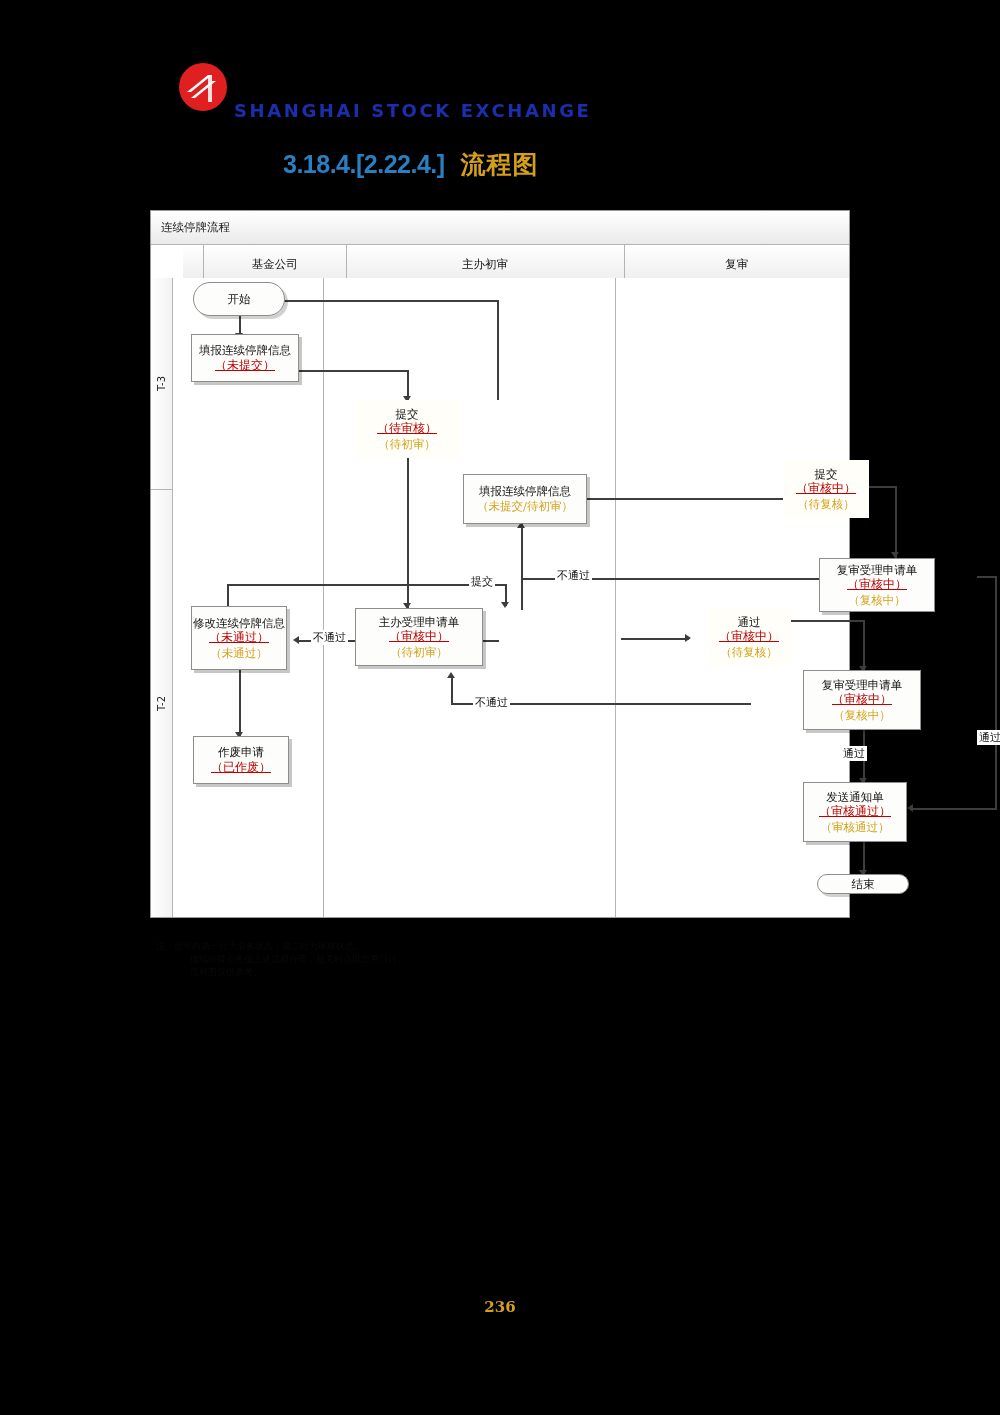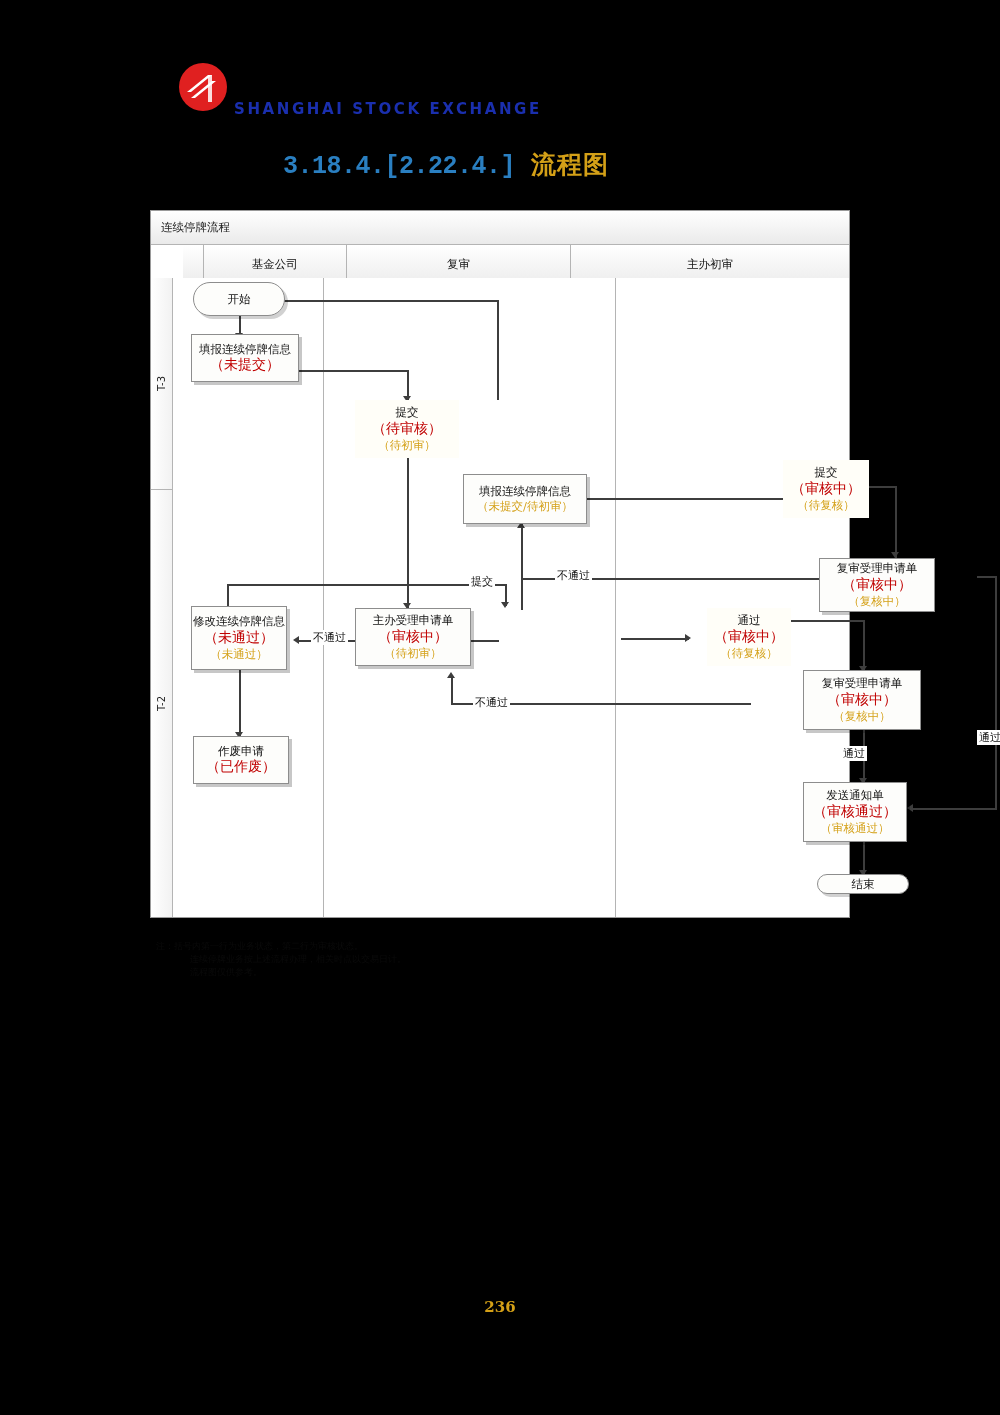--- a/index.html
+++ b/index.html
@@ -19,28 +19,28 @@
   .logo-cn {
     position:absolute; left:54px; top:-2px;
     font-family:"DejaVu Serif","Liberation Serif",serif;
     font-size:33px; font-weight:bold; color:#1a2fae;
     letter-spacing:3px; white-space:nowrap;
     font-style:italic;
   }
   .logo-en {
     position:absolute; left:56px; top:40px;
     font-family:"DejaVu Sans","Liberation Sans",sans-serif;
-    font-size:15px; font-weight:bold; color:#1a2fae;
+    font-size:18px; font-weight:bold; color:#1a2fae;
     letter-spacing:2.6px; white-space:nowrap;
   }
 
   
   .hd { position:absolute; white-space:nowrap; font-weight:bold; }
   .hd .num {
-    font-family:Liberation Mono, monospace;
+    font-family:Liberation Sans, sans-serif;
     font-size:25px; color:#2a7fc1; letter-spacing:-0.5px;
   }
   .hd .cn {
     font-family:"DejaVu Serif","Liberation Serif",serif;
     font-size:25px; color:#d4a017; margin-left:16px; letter-spacing:1px;text-align:center;
   }
   #heading-1 { left:283px; top:148px; }
   #heading-2 { left:283px; top:1027px; }
 
   
@@ -107,21 +107,21 @@
     border:1px solid #8d8d8d;
     box-shadow:3px 3px 0 rgba(0,0,0,0.22);
     display:flex; flex-direction:column;
     align-items:center; justify-content:center;
     font-family:"DejaVu Serif","Liberation Serif",serif;
     text-align:center;
     line-height:1.28;
     z-index:5;
   }
   .node .l1t { font-size:11.5px; color:#111; }
-  .node .l2t { font-size:14px; color:#c00000; }
+  .node .l2t { font-size:12px; color:#c00000;text-decoration:underline; }
   .node .l3t { font-size:11.5px; color:#d4a017; }
   .node.term {
     border-radius:22px;
     box-shadow:3px 3px 0 rgba(0,0,0,0.18);
   }
 
   
   .ln { position:absolute; background:#3d3d3d; z-index:2; }
   .lnh { height:2px; }
   .lnv { width:2px; }
@@ -185,22 +185,22 @@
     <span class="num">3.18.4.[2.22.4.]</span><span class="cn">流程图</span>
   </div>
 
   <div class="fc">
 
     <div class="fc-title">连续停牌流程</div>
 
     <div class="lane-head-row">
       <div class="phase-col-head"></div>
       <div class="lane-head l0">基金公司</div>
+      <div class="lane-head l1">主办初审</div>
       <div class="lane-head l2">复审</div>
-      <div class="lane-head l1">主办初审</div>
     </div>
 
     <div class="fc-body">
 
       <div class="phase-col"></div>
       <div class="phase-cell" id="phase-t3">
         <span>T-3</span>
       </div>
       <div class="phase-cell" id="phase-t2">
         <span>T-2</span>
@@ -305,21 +305,21 @@
         <span class="l2t">（审核中）</span>
         <span class="l3t">（复核中）</span>
       </div>
 
       <div class="node" style="left:40px; top:328px; width:96px; height:64px;">
         <span class="l1t">修改连续停牌信息</span>
         <span class="l2t">（未通过）</span>
         <span class="l3t">（未通过）</span>
       </div>
 
-      <div class="node" style="left:204px; top:330px; width:116px; height:58px;">
+      <div class="node" style="left:204px; top:330px; width:128px; height:58px;">
         <span class="l1t">主办受理申请单</span>
         <span class="l2t">（审核中）</span>
         <span class="l3t">（待初审）</span>
       </div>
 
       <div class="node" style="left:556px; top:330px; width:84px; height:58px; border:none; box-shadow:none; background:#fffef8;">
         <span class="l1t">通过</span>
         <span class="l2t">（审核中）</span>
         <span class="l3t">（待复核）</span>
       </div>

